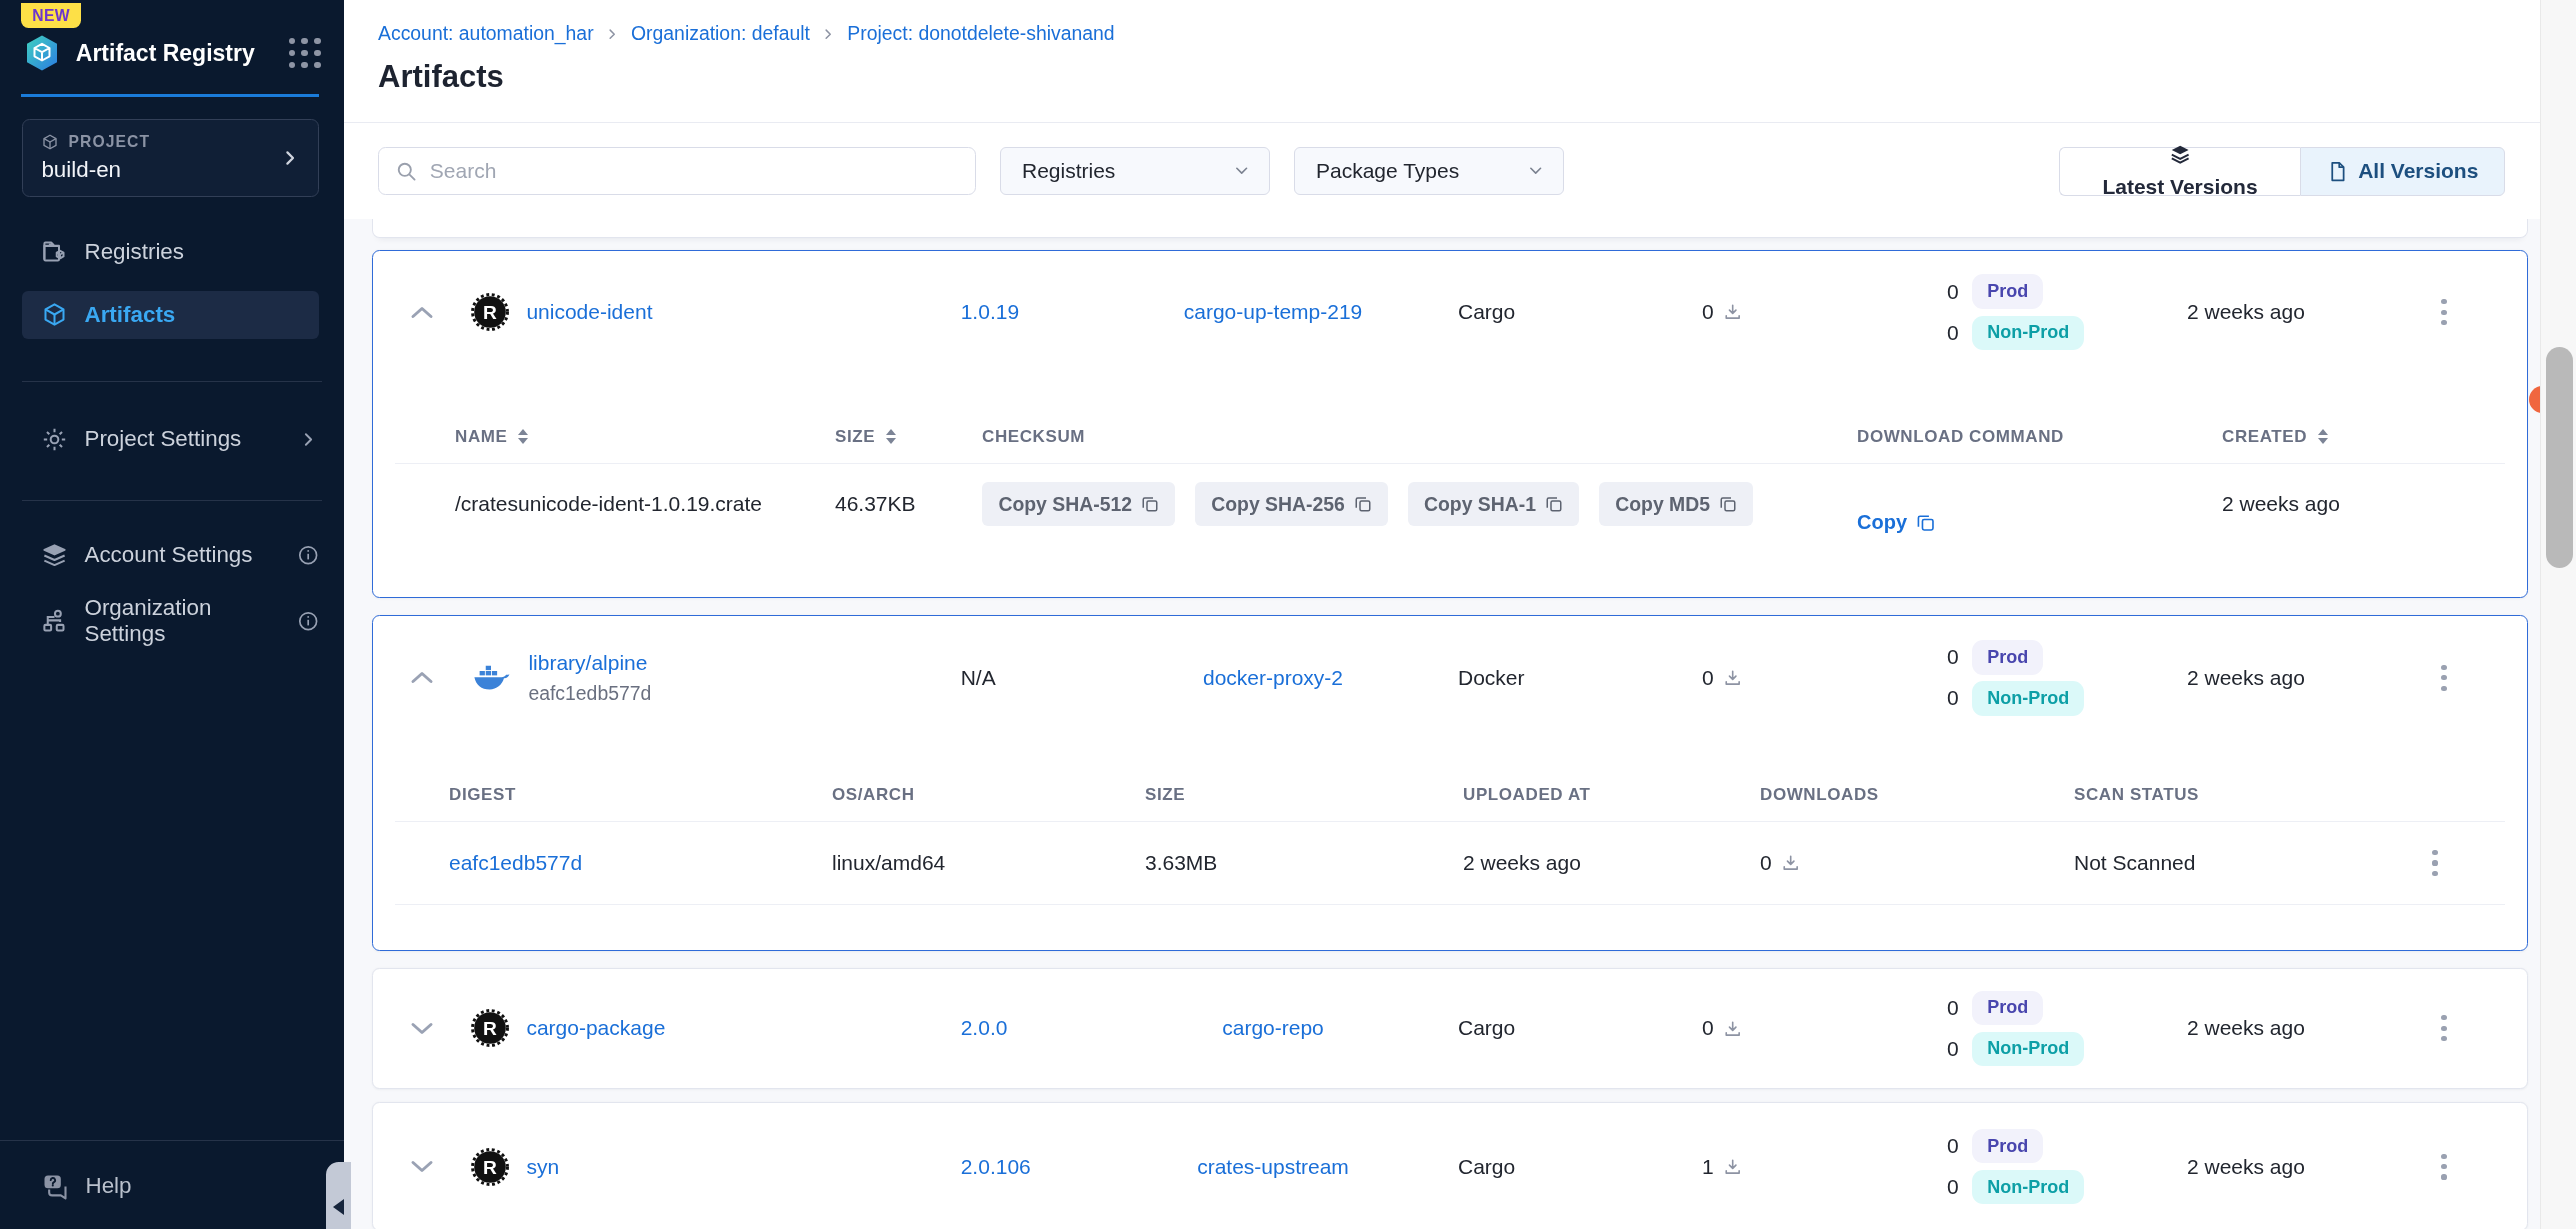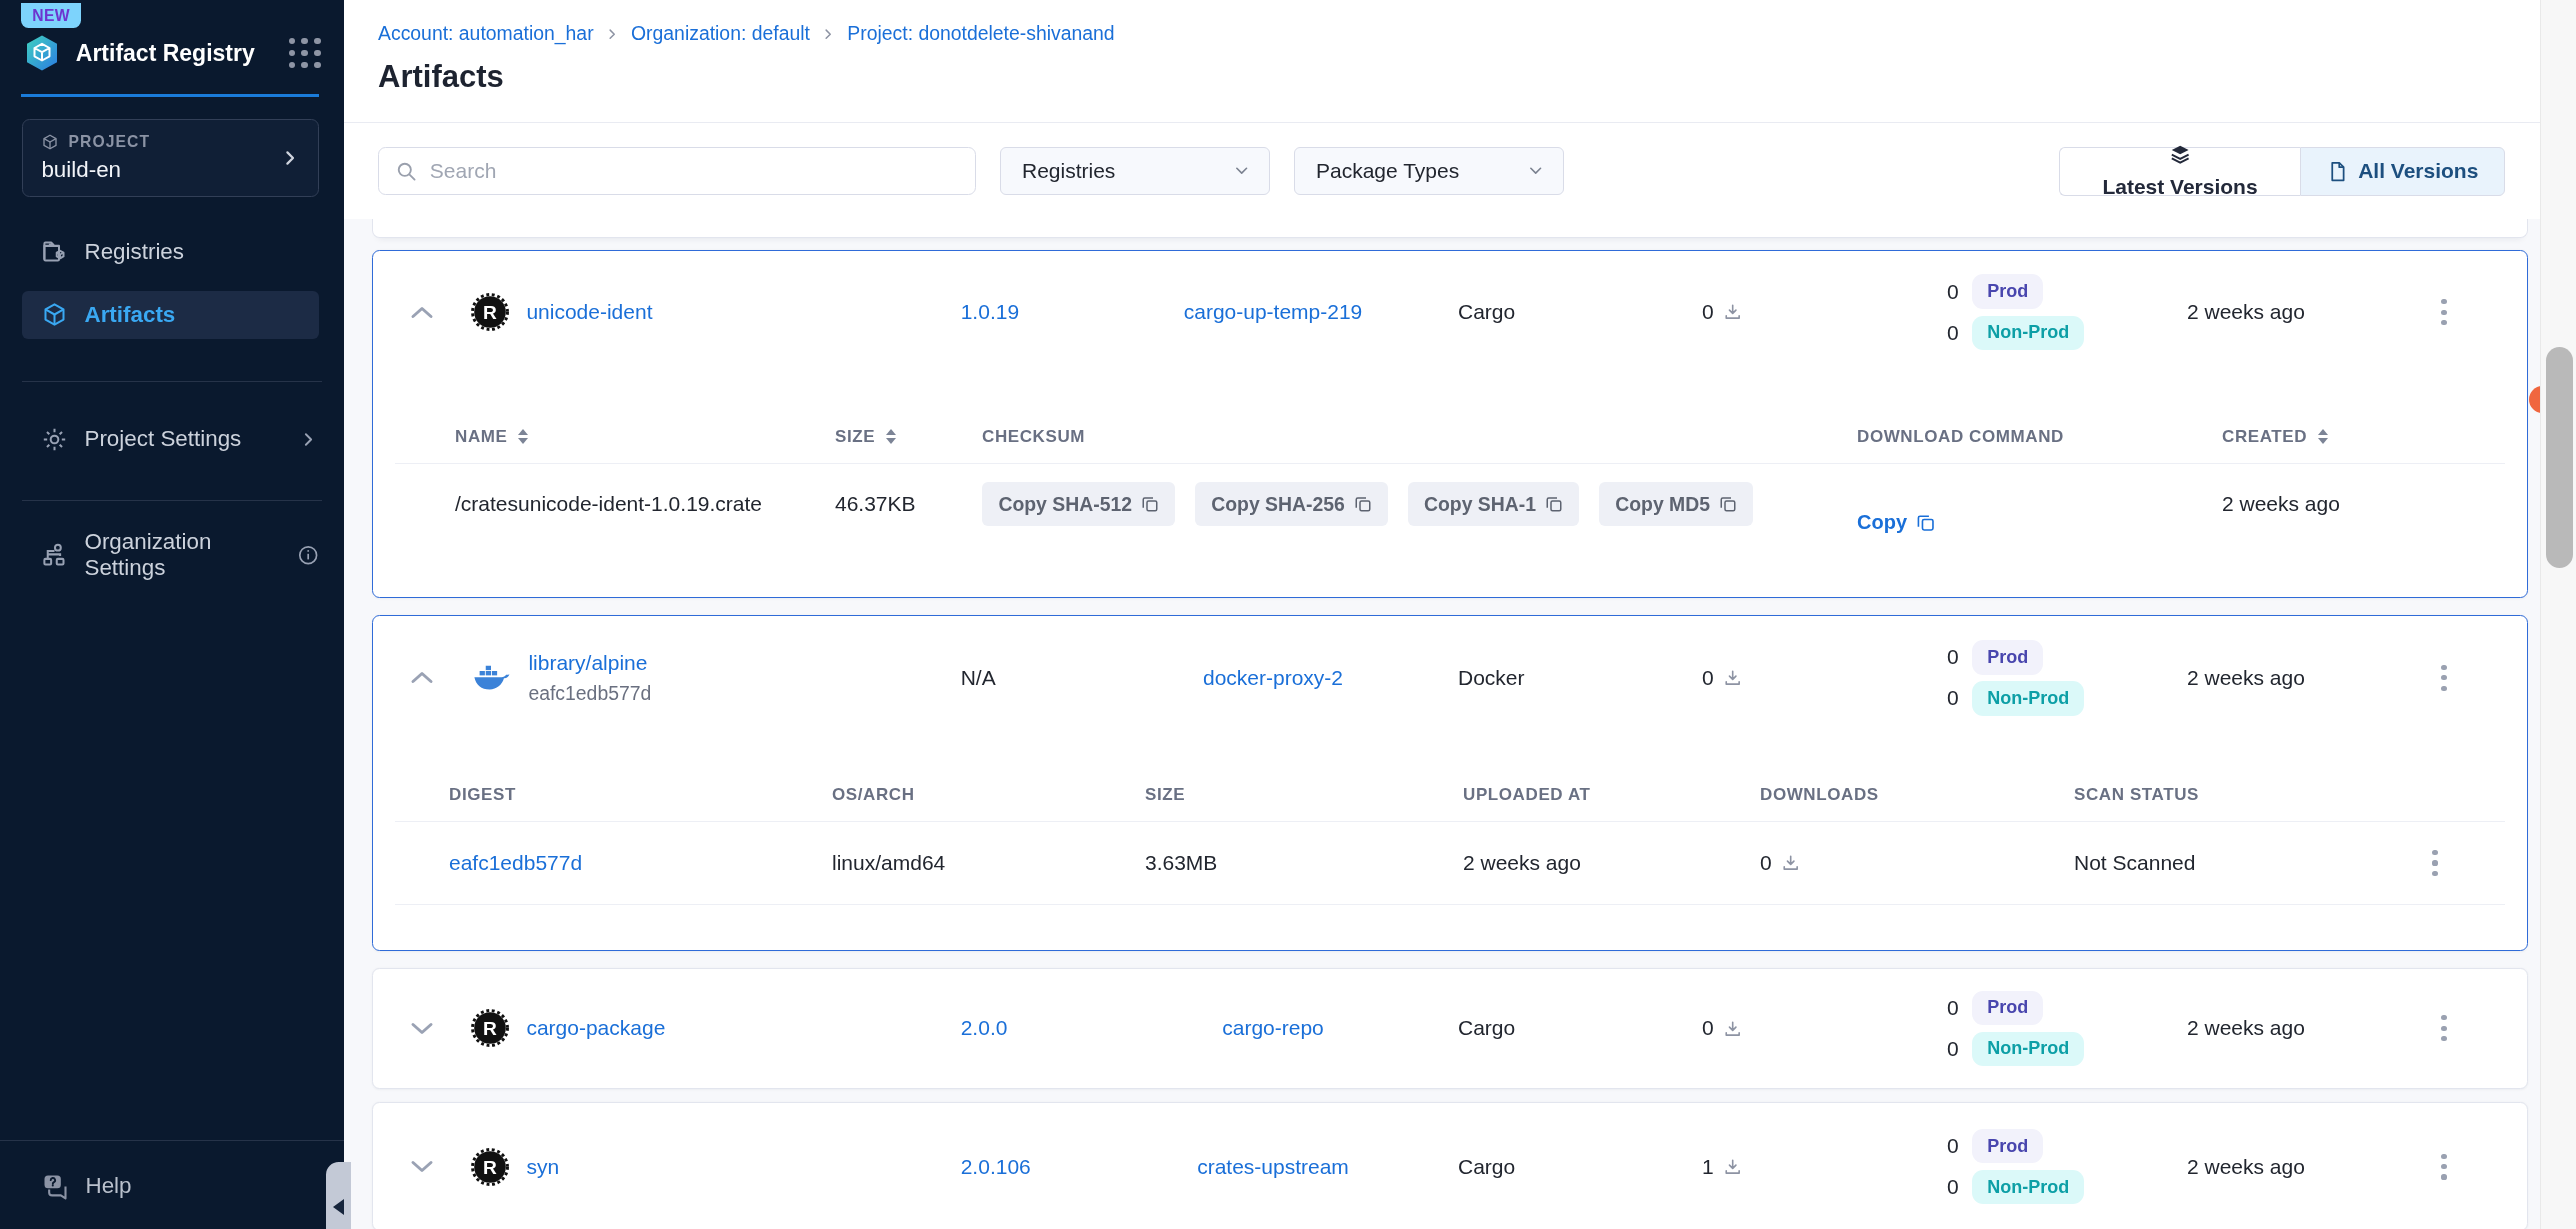--- a/index.html
+++ b/index.html
@@ -1,21 +1,21 @@
 <!DOCTYPE html>
 <html style="font-size:12px"><head>
 <meta charset="utf-8">
 <style>
   * { margin:0; padding:0; box-sizing:border-box; }
   html,body { width:2576px; height:1230px; font-family:"Liberation Sans", sans-serif; background:#fff; }
   .app { position:relative; width:2576px; height:1230px; display:flex; overflow:hidden; background:#fff; }
 
   
   .sidebar { position:relative; width:344px; flex-shrink:0; background:#0a192e; display:flex; flex-direction:column; }
-  .new-badge { position:absolute; top:3px; left:21px; background:#7dd3fc; color:#6d35cf; font-size:15.7px; font-weight:bold; padding:3.7px 11.2px; border-radius:0 0 7.5px 7.5px; letter-spacing:0.4px; }
+  .new-badge { position:absolute; top:3px; left:21px; background:#fde047; color:#6d35cf; font-size:15.7px; font-weight:bold; padding:3.7px 11.2px; border-radius:0 0 7.5px 7.5px; letter-spacing:0.4px; }
   .brand-row { display:flex; align-items:center; margin:33px 22.4px 0 22.4px; gap:13.4px; }
   .brand-title { color:#fff; font-size:23px; font-weight:bold; flex:1; }
   .grid-menu { display:grid; grid-template-columns:repeat(3,7.5px); grid-gap:5.2px; cursor:pointer; }
   .grid-menu i { width:6.7px; height:6.7px; border-radius:50%; background:#8e95a5; }
   .brand-rule { height:3px; background:#1a7bd9; margin:21px 25px 0 21px; }
   .project-card { margin:22.4px 25px 0 22.4px; background:#101f36; border:1.5px solid #323f57; border-radius:7.5px; padding:12.7px 18px; position:relative; cursor:pointer; }
   .project-label { display:flex; align-items:center; gap:9px; color:#8b93a5; font-size:15.7px; font-weight:bold; letter-spacing:1.1px; }
   .project-name { color:#f2f4f8; font-size:22.4px; margin-top:6px; }
   .project-chev { position:absolute; right:16.4px; top:50%; transform:translateY(-50%) rotate(-90deg); }
   .nav { margin-top:31px; }
@@ -201,20 +201,38 @@
             <svg width="21" height="21" viewBox="0 0 24 24">
                 <path d="M6 9l6 6 6-6" fill="none" stroke="#98a1b3" stroke-width="2.2" stroke-linecap="round" stroke-linejoin="round"></path>
               </svg>
           </span>
         </div>
       </div>
 
       <div class="side-div d2"></div>
 
       <div class="nav2">
+        <div class="nav-item">
+          <span>
+            <svg width="27" height="27" viewBox="0 0 24 24" fill="none" stroke="#98a1b3" stroke-width="1.8" stroke-linejoin="round">
+              <path d="M12 3l9 4-9 4-9-4z" fill="#98a1b3"></path>
+                <path d="M3 12l9 4 9-4"></path>
+                <path d="M3 16.5l9 4 9-4"></path>
+            </svg>
+          </span>
+          <span>Account Settings</span>
+          <span class="spacer"></span>
+          <span>
+            <svg width="22.4" height="22.4" viewBox="0 0 24 24" fill="none" stroke="#98a1b3" stroke-width="1.8">
+              <circle cx="12" cy="12" r="9"></circle>
+                <line x1="12" y1="10.5" x2="12" y2="16.5"></line>
+                <circle cx="12" cy="7.4" r="1" fill="#98a1b3" stroke="none"></circle>
+            </svg>
+          </span>
+        </div>
         <div class="nav-item" style="margin-top:18px;">
           <span>
             <svg width="27" height="27" viewBox="0 0 24 24" fill="none" stroke="#98a1b3" stroke-width="1.8">
               <circle cx="15" cy="5" r="2.6"></circle>
                 <rect x="3" y="15" width="6" height="5" rx="1"></rect>
                 <rect x="14" y="15" width="6" height="5" rx="1"></rect>
               <path d="M6 15v-4h11v1.5M6 11V8h6"></path>
             </svg>
           </span>
           <span>Organization Settings</span>

